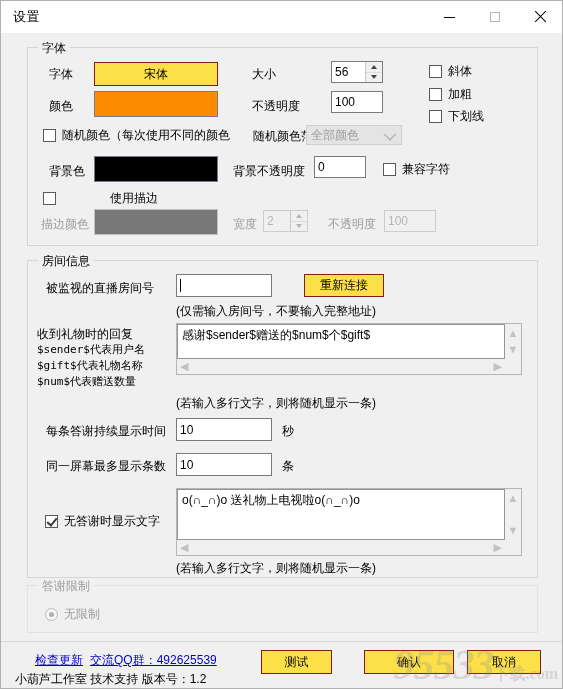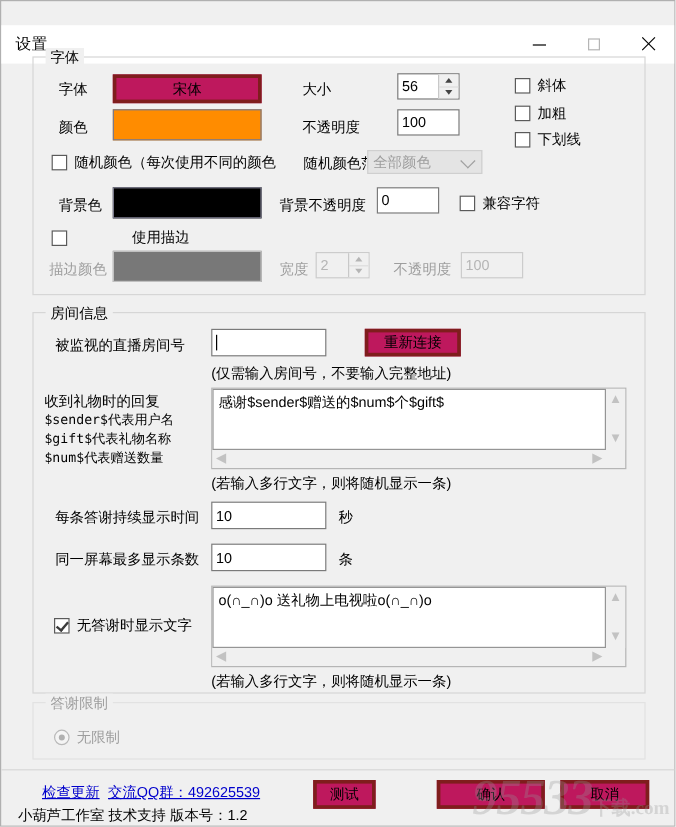--- a/index.html
+++ b/index.html
@@ -24,21 +24,20 @@
 
   
   .titlebar {
     position: absolute;
     left: 0; top: 0;
     width: 100%;
     height: 32px;
     background: #ffffff;
     display: flex;
     align-items: center;
-    margin-top: 20px;
   }
   .title-text {
     margin-left: 12px;
     font-size: 13px;
     color: #000;
     letter-spacing: 0.5px;
   }
   .win-btns {
     position: absolute;
     right: 0; top: 0;
@@ -97,22 +96,22 @@
   }
   .lbl.dim { color: #9d9d9d; }
   .lbl.mono {
     font-family: "DejaVu Sans Mono", monospace;
     font-size: 11px;
   }
 
   
   .btn {
     position: absolute;
-    background: #be185d;
-    border: 3px solid #7f1d1d;
+    background: #fde047;
+    border: 1px solid #7f1d1d;
     box-sizing: border-box;
     font-size: 12px;
     color: #000;
     display: flex;
     align-items: center;
     justify-content: center;
     cursor: default;
     font-family: "Liberation Sans", sans-serif;
   }
 
@@ -482,21 +481,21 @@
   <div class="btn" style="left:303px; top:273px; width:80px; height:23px;">
     <span>重新连接</span>
   </div>
   <span class="lbl" style="left:175px; top:302px;">(仅需输入房间号，不要输入完整地址)</span>
 
   <span class="lbl" style="left:36px; top:325px;">收到礼物时的回复</span>
   <span class="lbl mono" style="left:36px; top:341px;">$sender$代表用户名</span>
   <span class="lbl mono" style="left:36px; top:357px;">$gift$代表礼物名称</span>
   <span class="lbl mono" style="left:36px; top:373px;">$num$代表赠送数量</span>
 
-  <div class="ta-wrap" style="left:175px; top:322px; width:346px; height:68px;">
+  <div class="ta-wrap" style="left:175px; top:322px; width:346px; height:52px;">
     <div class="ta-inner">感谢$sender$赠送的$num$个$gift$</div>
     <div class="sb-v">
       <span class="sb-arrow">▲</span>
       <span class="sb-arrow">▼</span>
     </div>
     <div class="sb-h">
       <span class="sb-arrow">◀</span>
       <span class="sb-arrow">▶</span>
     </div>
   </div>
@@ -539,21 +538,21 @@
     <span class="radio-box"></span>
     <span class="radio-label">无限制</span>
   </div>
 
   <div class="sep" style="top:640px; width:563px;"></div>
 
   <span class="link" style="left:34px; top:651px;">检查更新</span>
   <span class="link" style="left:89px; top:651px;">交流QQ群：492625539</span>
   <span class="footer-text" style="left:14px; top:670px;">小葫芦工作室  技术支持  版本号：1.2</span>
 
-  <div class="btn" style="left:260px; top:649px; width:52px; height:24px;">
+  <div class="btn" style="left:260px; top:649px; width:71px; height:24px;">
     <span>测试</span>
   </div>
   <div class="btn" style="left:363px; top:649px; width:90px; height:24px;">
     <span>确认</span>
   </div>
   <div class="btn" style="left:466px; top:649px; width:74px; height:24px;">
     <span>取消</span>
   </div>
 
   <div class="watermark">

